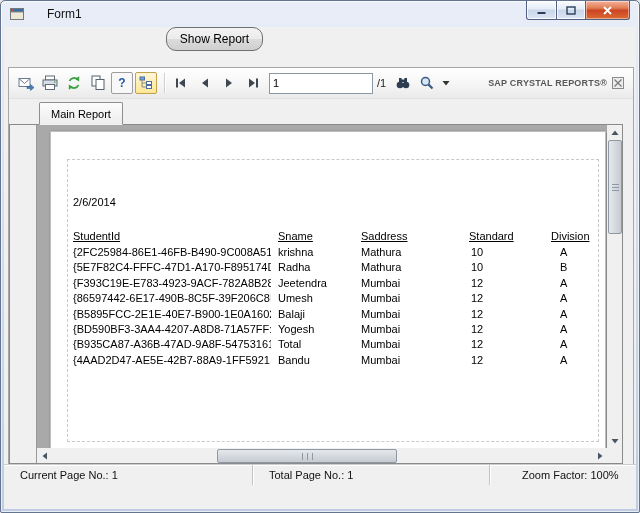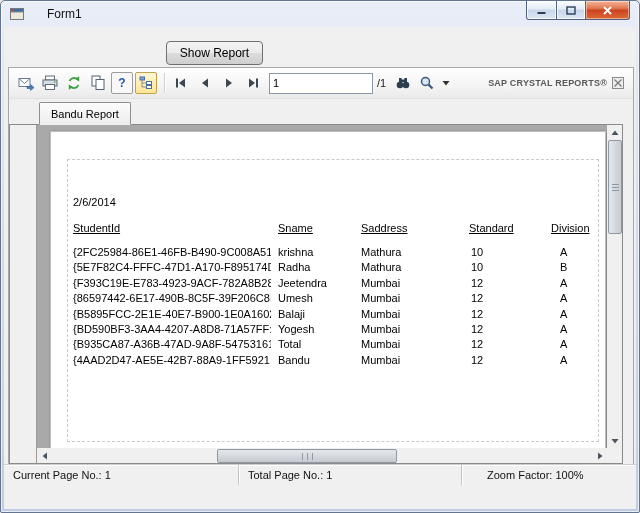--- a/index.html
+++ b/index.html
@@ -19,22 +19,22 @@
            background:linear-gradient(180deg,#fcfdfe,#e4ecf7 45%,#c9d6ea 50%,#dde6f3);
            box-shadow:inset 0 0 0 1px rgba(255,255,255,.8);}
   .cap-min{width:29px;border-radius:0 0 0 3px;}
   .cap-max{width:28px;border-left:none;border-right:none;}
   .cap-close{width:43px;border-radius:0 0 3px 0;
            background:linear-gradient(180deg,#f5b39c,#e07a51 40%,#cc4423 52%,#dd6a33);
            box-shadow:inset 0 0 0 1px rgba(255,255,255,.45);}
 
   
   .client{position:absolute;left:3px;right:3px;top:26px;bottom:3px;background:#f0f0f0;overflow:hidden;}
-  .show-report{position:absolute;left:162px;top:14px;width:97px;height:24px;border:1px solid #707070;
-           border-radius:4px;font-size:12px;color:#000;font-family:inherit;
+  .show-report{position:absolute;left:162px;top:0;width:97px;height:24px;border:1px solid #707070;
+           border-radius:10px;font-size:12px;color:#000;font-family:inherit;
            background:linear-gradient(180deg,#f3f3f3,#ebebeb 50%,#dcdcdc 50%,#cfcfcf);}
 
   
   .viewer{position:absolute;left:4px;top:40px;width:624px;height:396px;border:1px solid #a7a7a7;
           background:#f0f0f0;display:flex;flex-direction:column;}
   .toolbar{height:30px;flex:0 0 auto;display:flex;align-items:center;padding:0 6px;
            background:linear-gradient(#ffffff,#f4f4f4 60%,#eaeaea);border-bottom:1px solid #e2e2e2;}
   .tb-btn{width:22px;height:22px;margin-right:2px;display:flex;align-items:center;justify-content:center;
           border:1px solid transparent;background:transparent;padding:0;}
   .tb-btn.bordered{border-color:#9d9d9d;background:#f8f8f8;border-radius:2px;}
@@ -62,21 +62,21 @@
   .margin-guide{position:absolute;left:16px;top:27px;width:530px;height:281px;border:1px dashed #c9c9c9;}
 
   .report-date{position:absolute;left:22px;top:64px;font-size:11px;color:#000;}
   .report-header-row{position:absolute;left:0;top:90px;width:100%;height:16px;}
   .col{position:absolute;top:0;font-size:11px;color:#000;white-space:nowrap;}
   .c0{left:22px;width:198px;overflow:hidden;}
   .c1{left:227px;width:95px;}
   .c2{left:310px;width:86px;}
   .c3{left:418px;width:76px;}
   .c4{left:500px;width:54px;}
-  .th{text-decoration:underline;}
+  .th{text-decoration:underline;margin-top:8px;}
   .report-rows{position:absolute;left:0;top:114px;width:100%;}
   .report-row{position:relative;height:15.4px;}
   .report-row .c3{left:420px;}
   .report-row .c4{left:509px;}
 
   
   .vscroll{position:absolute;right:0;top:0;bottom:15px;width:15px;background:#f0f0f0;}
   .v-arrow{position:absolute;left:0;width:15px;height:15px;display:flex;align-items:center;justify-content:center;}
   .v-up{top:0;} .v-down{bottom:0;}
   .v-thumb{position:absolute;left:1px;width:12px;top:15px;height:92px;border:1px solid #8e99a5;border-radius:2px;
@@ -87,21 +87,21 @@
   .h-arrow{position:absolute;top:0;width:15px;height:15px;display:flex;align-items:center;justify-content:center;}
   .h-left{left:0;} .h-right{right:0;}
   .h-thumb{position:absolute;top:1px;height:12px;left:180px;width:178px;border:1px solid #8e99a5;border-radius:2px;
        background:linear-gradient(180deg,#e6e8eb,#c6cbd2);display:flex;align-items:center;justify-content:center;}
   .grip-v{width:1px;height:7px;background:#8e99a5;margin:0 2px;}
   .scroll-corner{position:absolute;right:0;bottom:0;width:15px;height:15px;background:#f0f0f0;}
 
   
   .statusbar{position:absolute;left:0;right:0;top:437px;height:20px;background:#f0f0f0;
        border-top:1px solid #cdcdcd;box-shadow:inset 0 1px 0 #ffffff;display:flex;font-size:11px;color:#111;}
-  .status-panel{display:flex;align-items:center;padding:0 9px;border-right:1px solid #c3c3c3;
+  .status-panel{display:flex;align-items:center;padding:0 16px;border-right:1px solid #c3c3c3;
        box-shadow:1px 0 0 #ffffff;}
   .sp1{width:216px;} .sp2{width:204px;} .sp3{flex:1;border-right:none;box-shadow:none;margin-left:16px;}
 </style>
 </head>
 <body>
 
 <div class="window">
   <div class="titlebar">
     <svg class="title-icon" viewBox="0 0 15 14">
       <rect x="0.5" y="1.5" width="13" height="11" fill="#ece9d8" stroke="#76797c"></rect>
@@ -224,21 +224,21 @@
         <div class="brand">
           <span class="brand-text">SAP CRYSTAL REPORTS®</span>
           <svg class="brand-logo" width="12" height="12" viewBox="0 0 12 12">
             <rect x="0.5" y="0.5" width="11" height="11" fill="#ececec" stroke="#8a8a8a"></rect>
             <path d="M2.5 2.5 L9.5 9.5 M9.5 2.5 L2.5 9.5" stroke="#7a7a7a" stroke-width="1.2"></path>
           </svg>
         </div>
       </div>
 
       <div class="tabstrip">
-        <div class="tab">Bandu Report</div>
+        <div class="tab">Main Report</div>
       </div>
 
       <div class="report-area">
         <div class="group-strip"></div>
 
         <div class="page-region">
           <div class="page">
             <div class="margin-guide"></div>
             <div class="report-date">2/6/2014</div>
             <div class="report-header-row">

